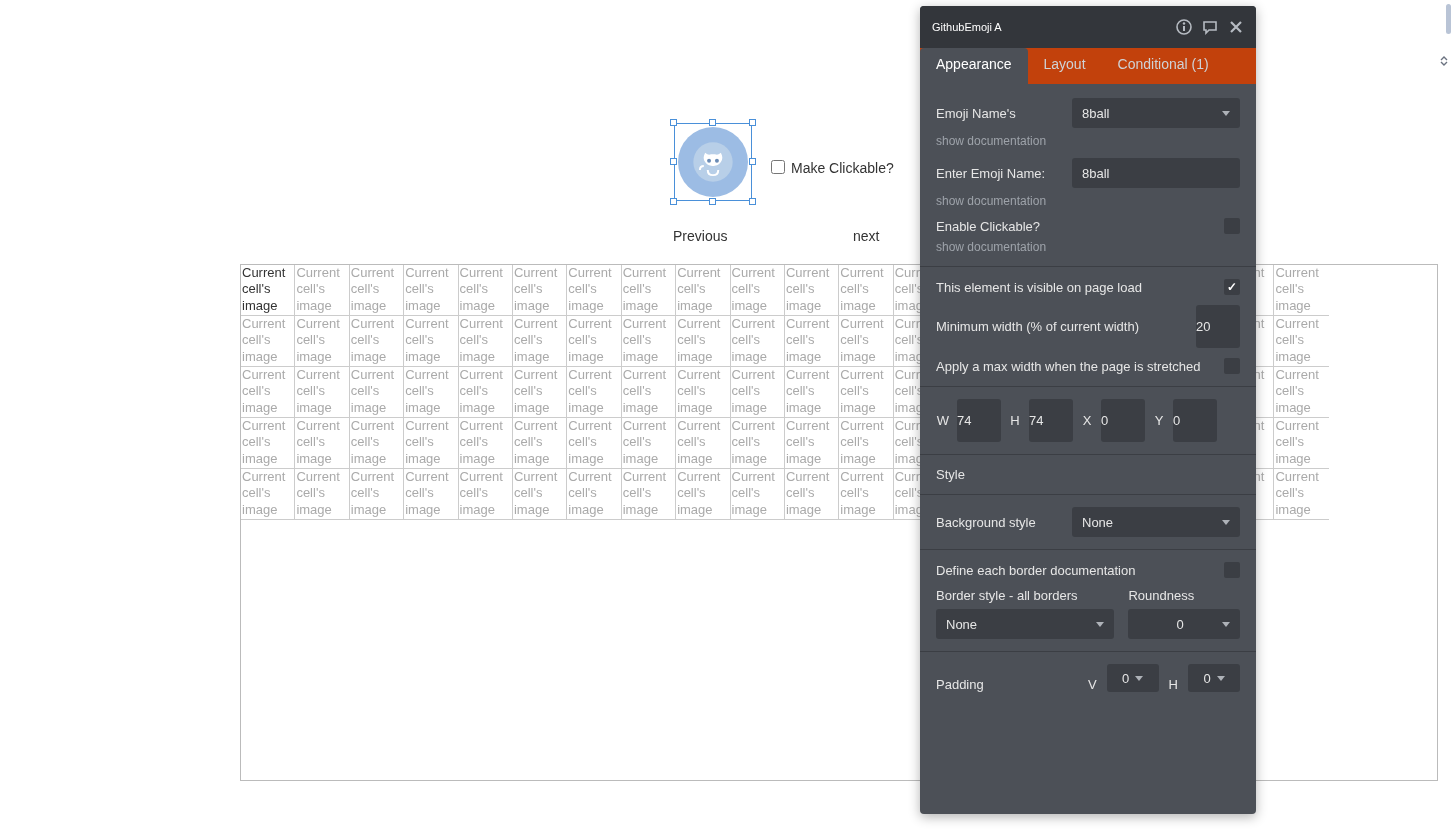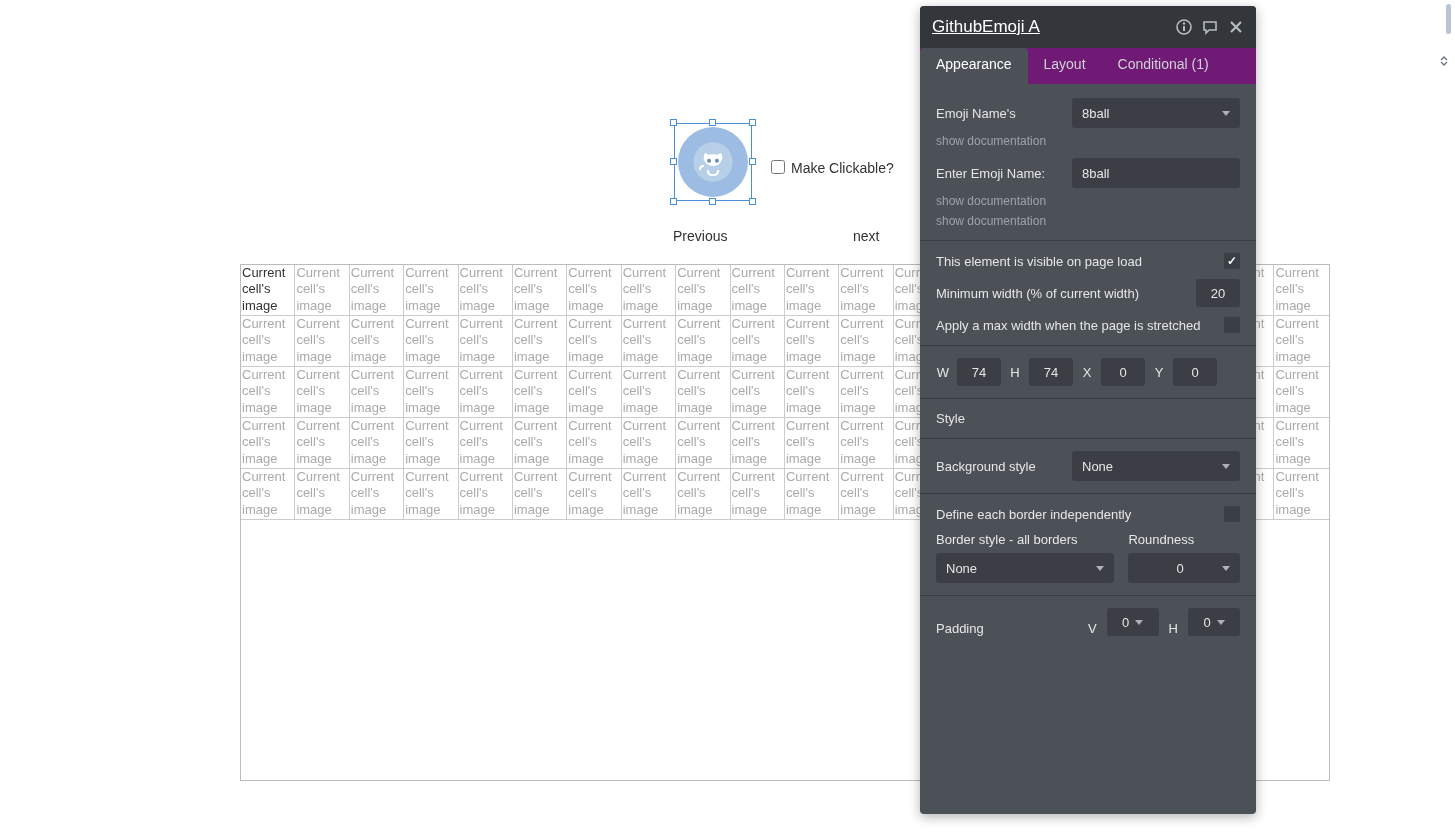--- a/index.html
+++ b/index.html
@@ -25,57 +25,57 @@
   .octo { width: 42px; height: 42px; }
 
   .clickable-chk { position: absolute; left: 531px; top: 160px; display: flex; gap: 6px; font-size: 14px; color: #333; }
   .clickable-chk input { width: 14px; height: 14px; }
 
   .prev-next { position: absolute; left: 433px; top: 228px; width: 410px; display: flex; font-size: 14px; color: #333; }
   .prev-next .prev { width: 180px; }
   .prev-next .next { }
 
   
-  .rg { position: absolute; left: 0; top: 264px; width: 1090px; border: 1px solid #bbb; }
+  .rg { position: absolute; left: 0; top: 264px; width: 1198px; border: 1px solid #bbb; }
   .rg-row { display: flex; }
   .rg-cell { width: 54.4px; height: 51px; border-right: 1px solid #ccc; border-bottom: 1px solid #ccc; font-size: 13px; color: #aaa; line-height: 1.25; overflow: hidden; padding: 0 1px; word-break: break-word; }
   .rg-cell.first { color: #333; }
   .rg-cell:last-child { border-right: none; }
   .rg-spacer { height: 260px; border-top: none; }
 
   
   .right-scroll { position: absolute; right: 2px; top: 4px; width: 10px; height: 60px; }
   .right-scroll .track { position: absolute; left: 3px; top: 0; width: 5px; height: 30px; background: #b9c4d6; border-radius: 3px; }
   .right-scroll .arrows { position: absolute; top: 52px; left: -4px; font-size: 10px; color: #6b7280; }
 
   
   .panel { position: absolute; left: 920px; top: 6px; width: 336px; height: 808px; background: #4c5057; color: #e6e6e6; border-radius: 4px; box-shadow: 0 3px 12px rgba(0,0,0,0.3); display: flex; flex-direction: column; font-size: 13px; overflow: hidden; }
   .panel-hdr { background: #33363b; height: 42px; display: flex; align-items: center; padding: 0 12px; }
-  .panel-title { flex: 1; font-size: 17px; color: #fff; text-decoration: underline; }
+  .panel-title { flex: 1; font-size: 11px; color: #fff; }
   .hdr-icons { display: flex; gap: 10px; align-items: center; color: #b6bbc2; }
   .hdr-icon { width: 16px; height: 16px; cursor: pointer; }
 
-  .tabs { display: flex; background: #701a75; height: 36px; }
+  .tabs { display: flex; background: #c2410c; height: 36px; }
   .tab { padding: 8px 16px; color: #cfd2d6; cursor: pointer; font-size: 14px; }
   .tab.active { background: #4c5057; color: #fff; border-top-left-radius: 4px; border-top-right-radius: 4px; }
 
   .panel-body { flex: 1; overflow-y: auto; padding: 14px 16px 12px; }
   .panel-body::-webkit-scrollbar { width: 0; }
 
   .row { display: flex; align-items: center; margin-bottom: 10px; }
   .row .label { flex: 1; color: #e6e6e6; }
   .row .ctrl { width: 168px; }
 
   .dropdown { display: flex; align-items: center; background: #3b3e44; border-radius: 3px; height: 30px; padding: 0 10px; color: #e6e6e6; cursor: pointer; position: relative; }
   .dropdown .dd-text { flex: 1; font-size: 13px; }
   .dropdown .dd-caret { width: 0; height: 0; border-left: 4px solid transparent; border-right: 4px solid transparent; border-top: 5px solid #aeb2b8; }
   .dropdown.xs { width: 52px; height: 28px; justify-content: center; gap: 6px; }
 
   .textinput { background: #3b3e44; border: none; border-radius: 3px; height: 30px; width: 168px; padding: 0 10px; color: #e6e6e6; font-size: 13px; }
-  .numbox { background: #3b3e44; border: none; border-radius: 3px; height: 28px; width: 44px; text-align: center; color: #e6e6e6; font-size: 13px; }
+  .numbox { background: #3b3e44; border: none; border-radius: 3px; height: 43px; width: 44px; text-align: left; color: #e6e6e6; font-size: 13px; }
 
   .doc-link { text-align: left; font-size: 12px; color: #9ea3aa; margin-top: -4px; margin-bottom: 10px; cursor: pointer; }
 
   .checkbox { width: 16px; height: 16px; background: #3b3e44; border-radius: 2px; display: flex; align-items: center; justify-content: center; cursor: pointer; }
   .checkbox.checked::after { content: '✓'; color: #fff; font-size: 12px; font-weight: bold; }
 
   .sep { height: 1px; background: #3b3e44; margin: 12px -16px; }
 
   .dims-row { display: flex; align-items: center; gap: 7px; margin-bottom: 12px; margin-top: 6px; }
   .dims-row .dl { width: 14px; text-align: center; color: #e6e6e6; }
@@ -290,20 +290,24 @@
     <div class="doc-link">show documentation</div>
 
     <div class="row">
       <div class="label">Enter Emoji Name:</div>
       <div class="ctrl">
         <input class="textinput" value="8ball" style="">
       </div>
     </div>
     <div class="doc-link">show documentation</div>
 
+    <div class="row">
+      <div class="label">Enable Clickable?</div>
+      <div class="checkbox"></div>
+    </div>
     <div class="doc-link">show documentation</div>
 
     <div class="sep"></div>
 
     <div class="row">
       <div class="label">This element is visible on page load</div>
       <div class="checkbox checked"></div>
     </div>
 
 
@@ -344,21 +348,21 @@
         <div class="dropdown">
           <span class="dd-text">None</span>
           <span class="dd-caret"></span>
         </div>
       </div>
     </div>
 
     <div class="sep"></div>
 
     <div class="row">
-      <div class="label">Define each border independently</div>
+      <div class="label">Define each border documentation</div>
       <div class="checkbox"></div>
     </div>
 
     <div class="two-col" style="margin-bottom:10px;">
       <div class="col" style="flex:1.6;">
         <div class="sub-label">Border style - all borders</div>
         <div class="dropdown full">
           <span class="dd-text">None</span>
           <span class="dd-caret"></span>
         </div>

